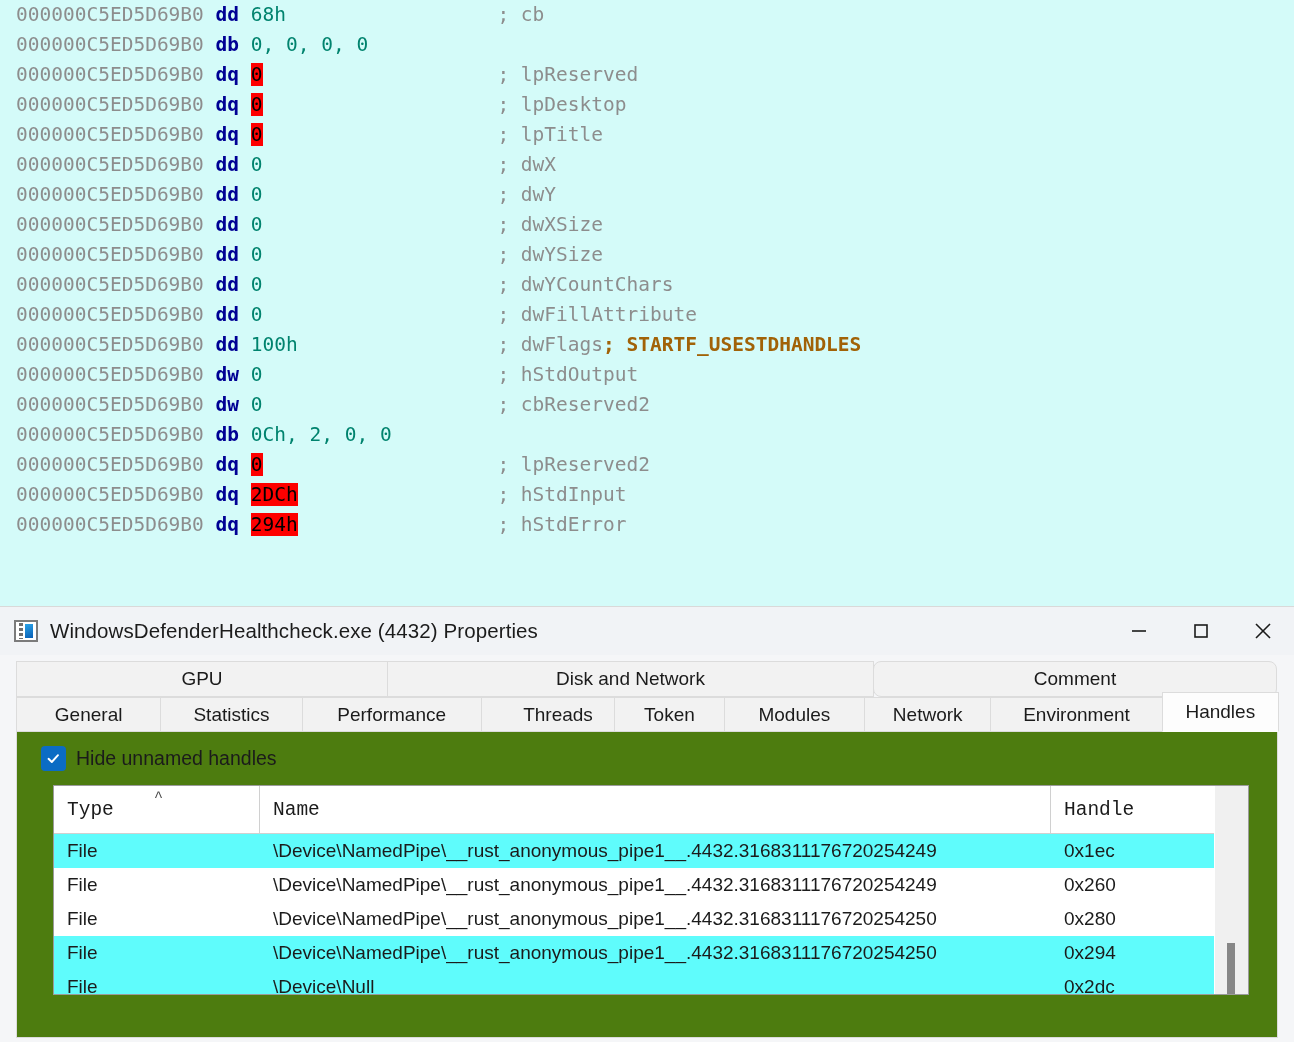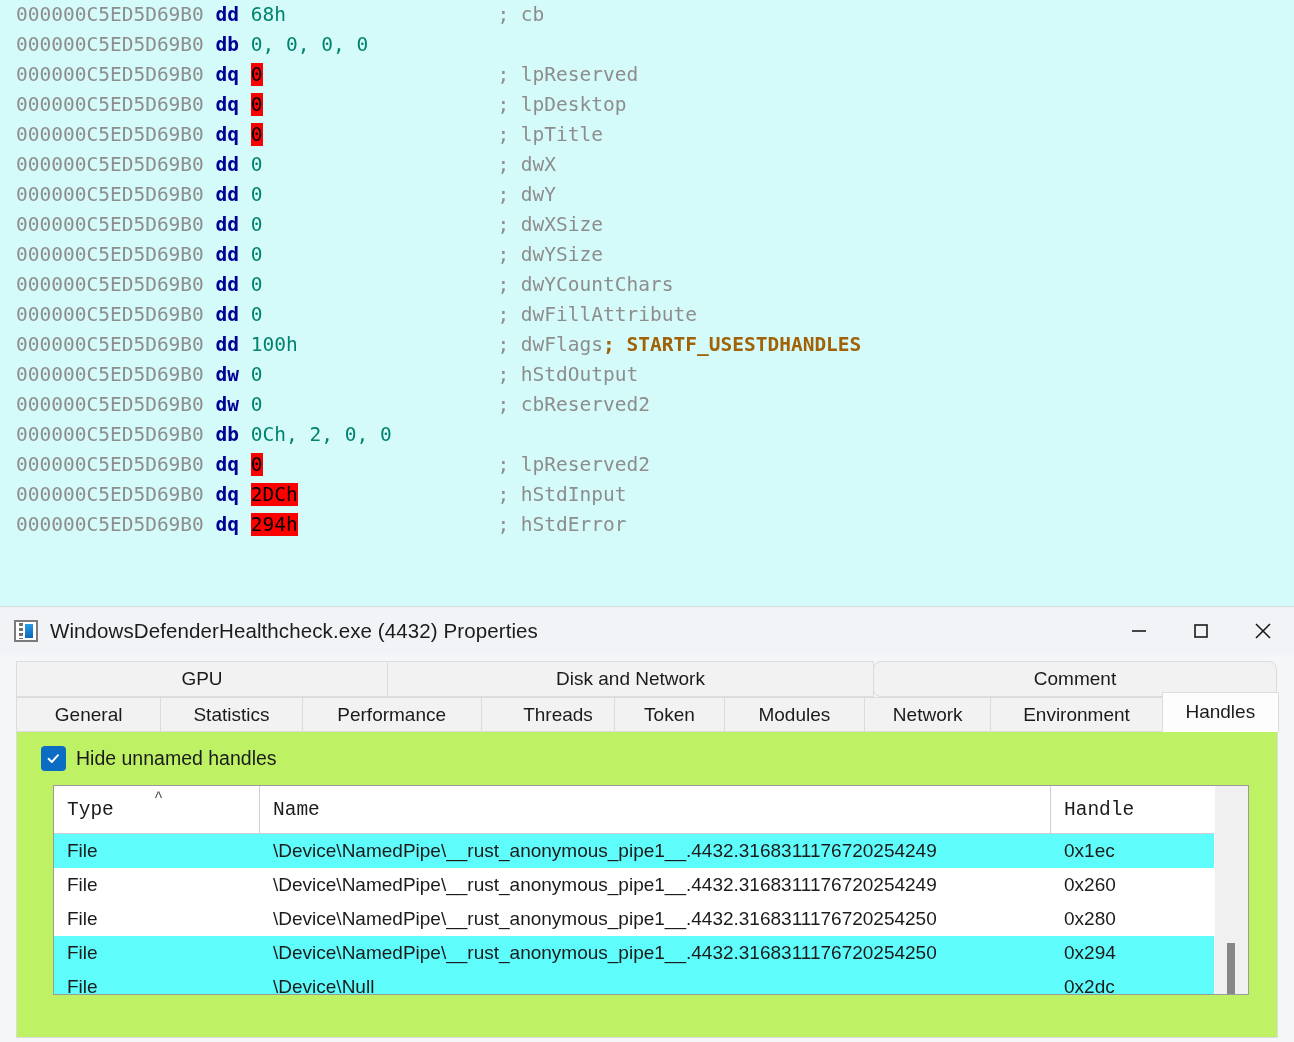--- a/index.html
+++ b/index.html
@@ -106,21 +106,21 @@
   .t-token    { width: 111px; }
   .t-modules  { width: 142px; }
   .t-memory   { width: 128px; }
   .t-environ  { width: 173px; }
   .t-handles  { width: 118px; }
 
   
   #panel {
     position: relative;
     margin: 0 16px;
-    background: #bef264;
+    background: #4d7c0f;
     border: 1px solid #dcdcdc;
     border-top: none;
     height: 306px;
     padding: 14px 0 0 0;
   }
   #checkrow {
     display: flex; align-items: center;
     padding-left: 24px; margin-bottom: 14px;
   }
   #chk {

